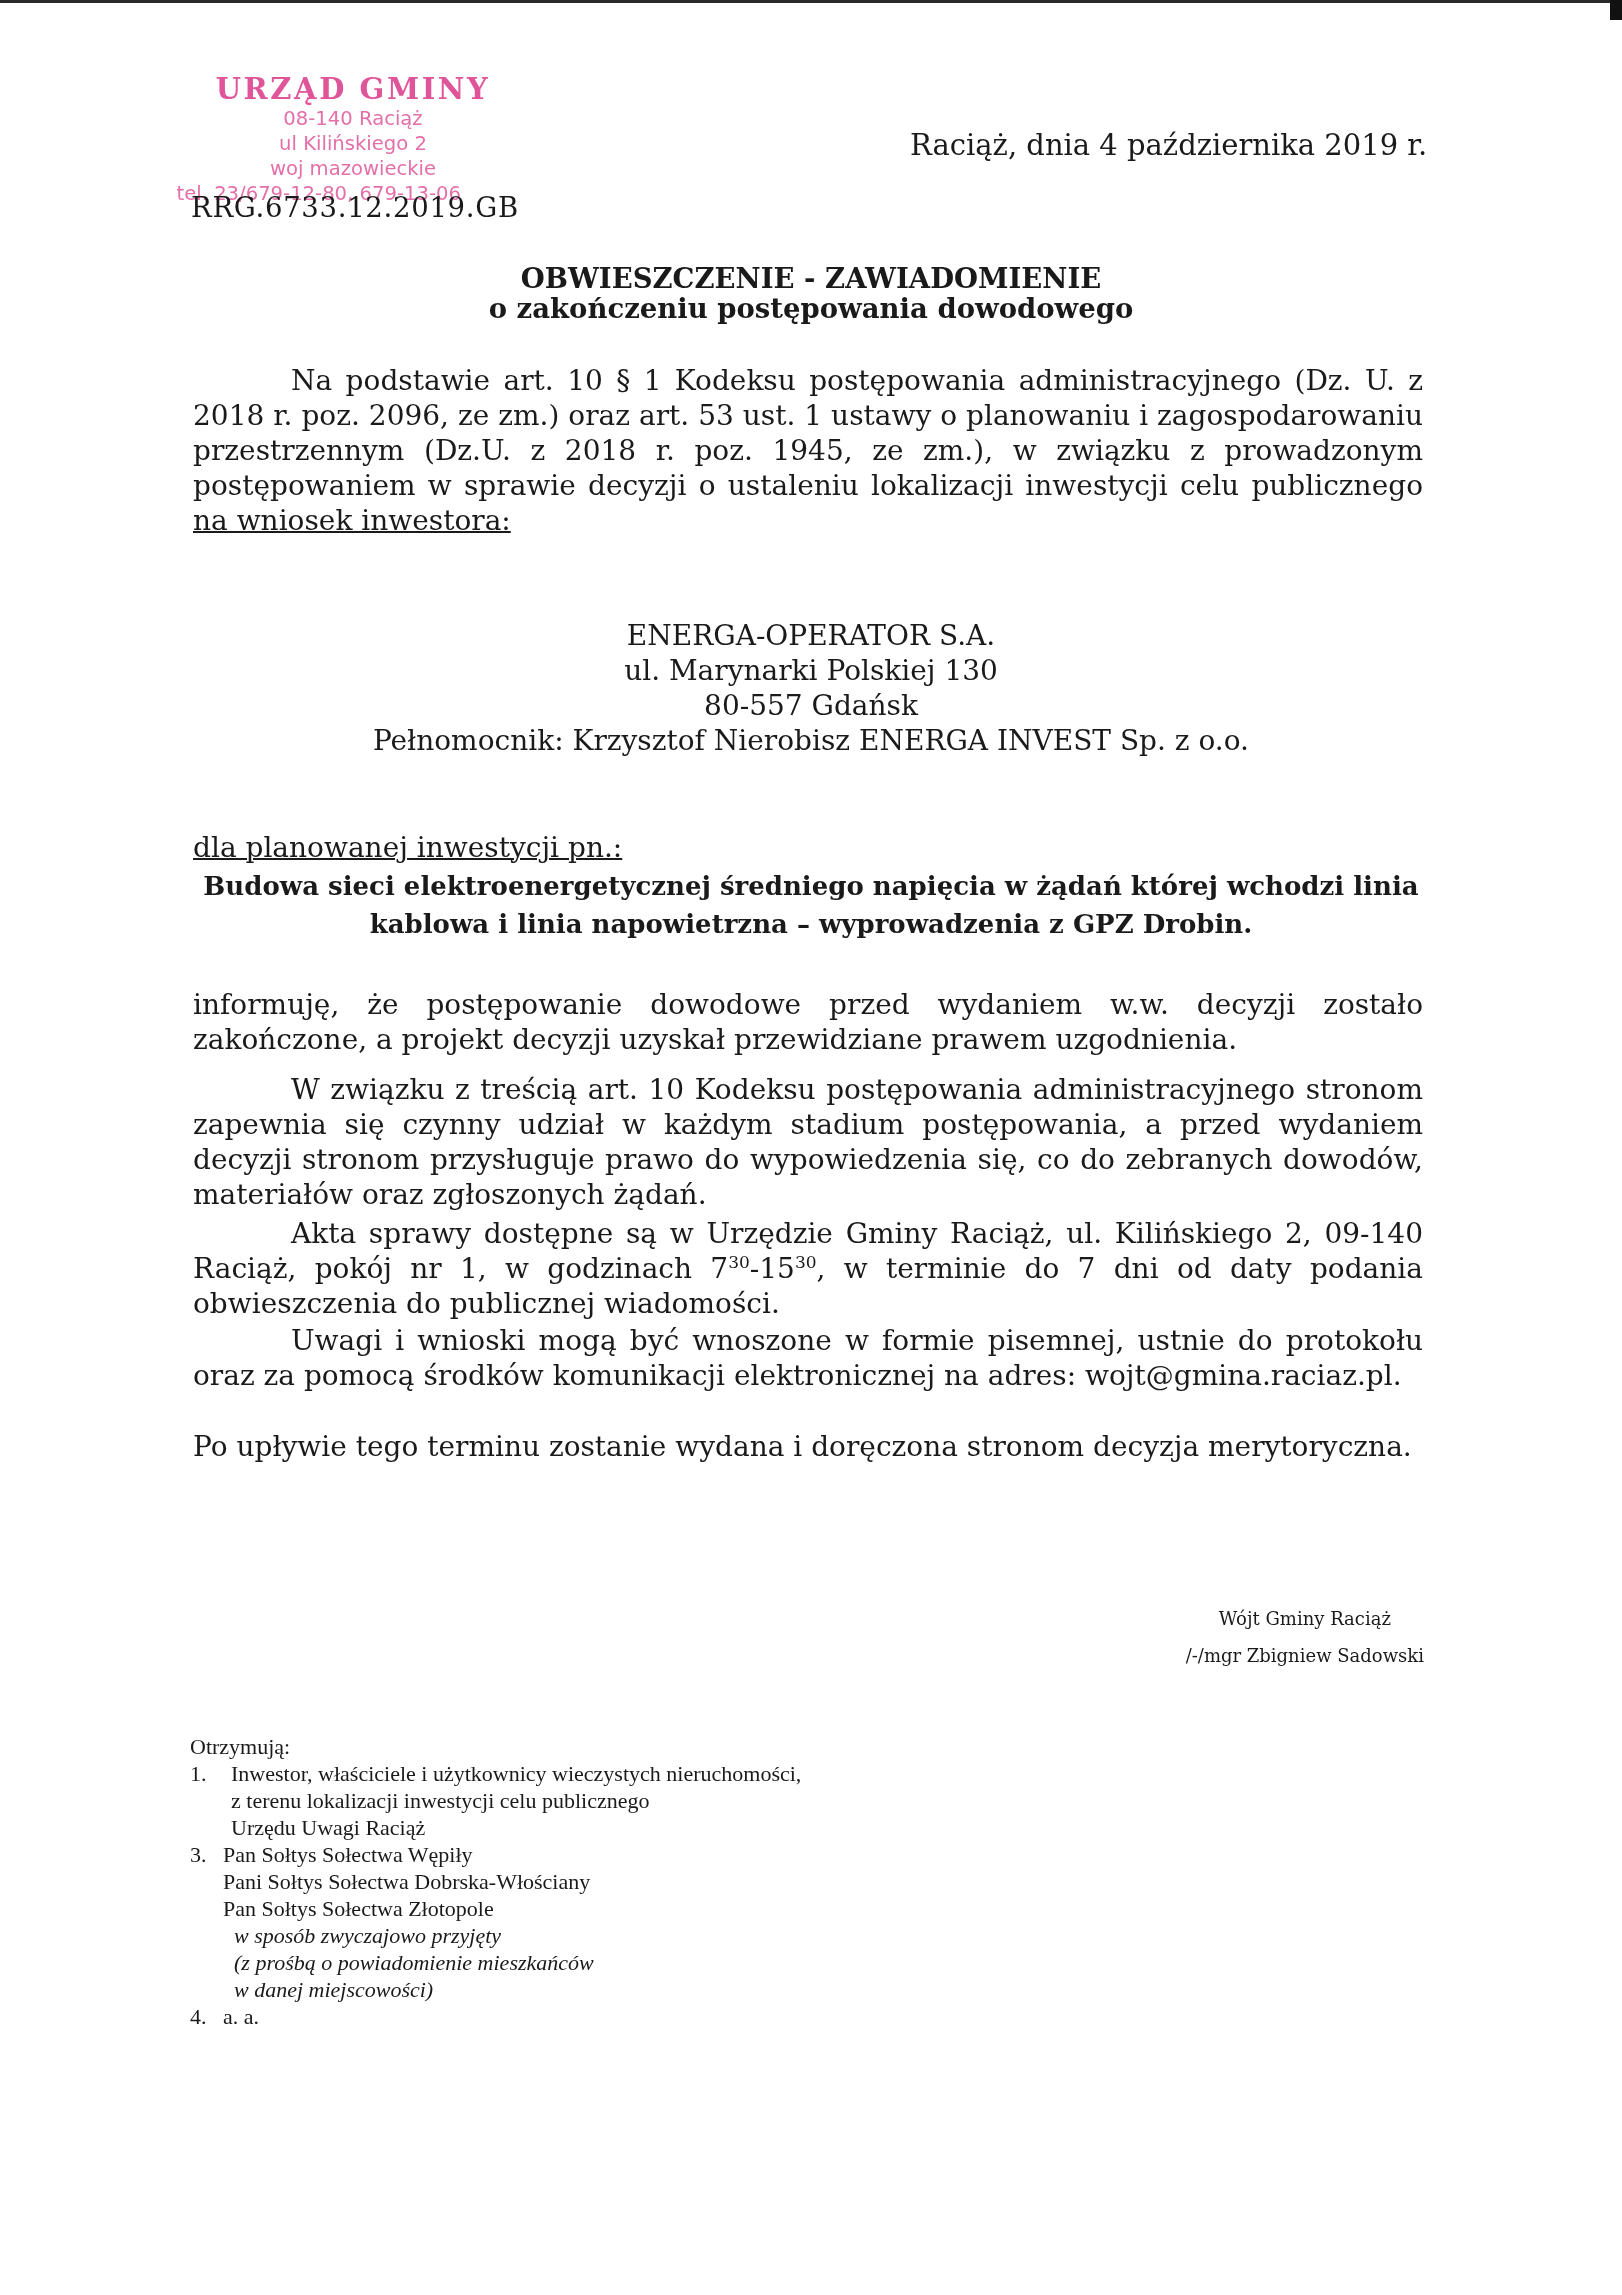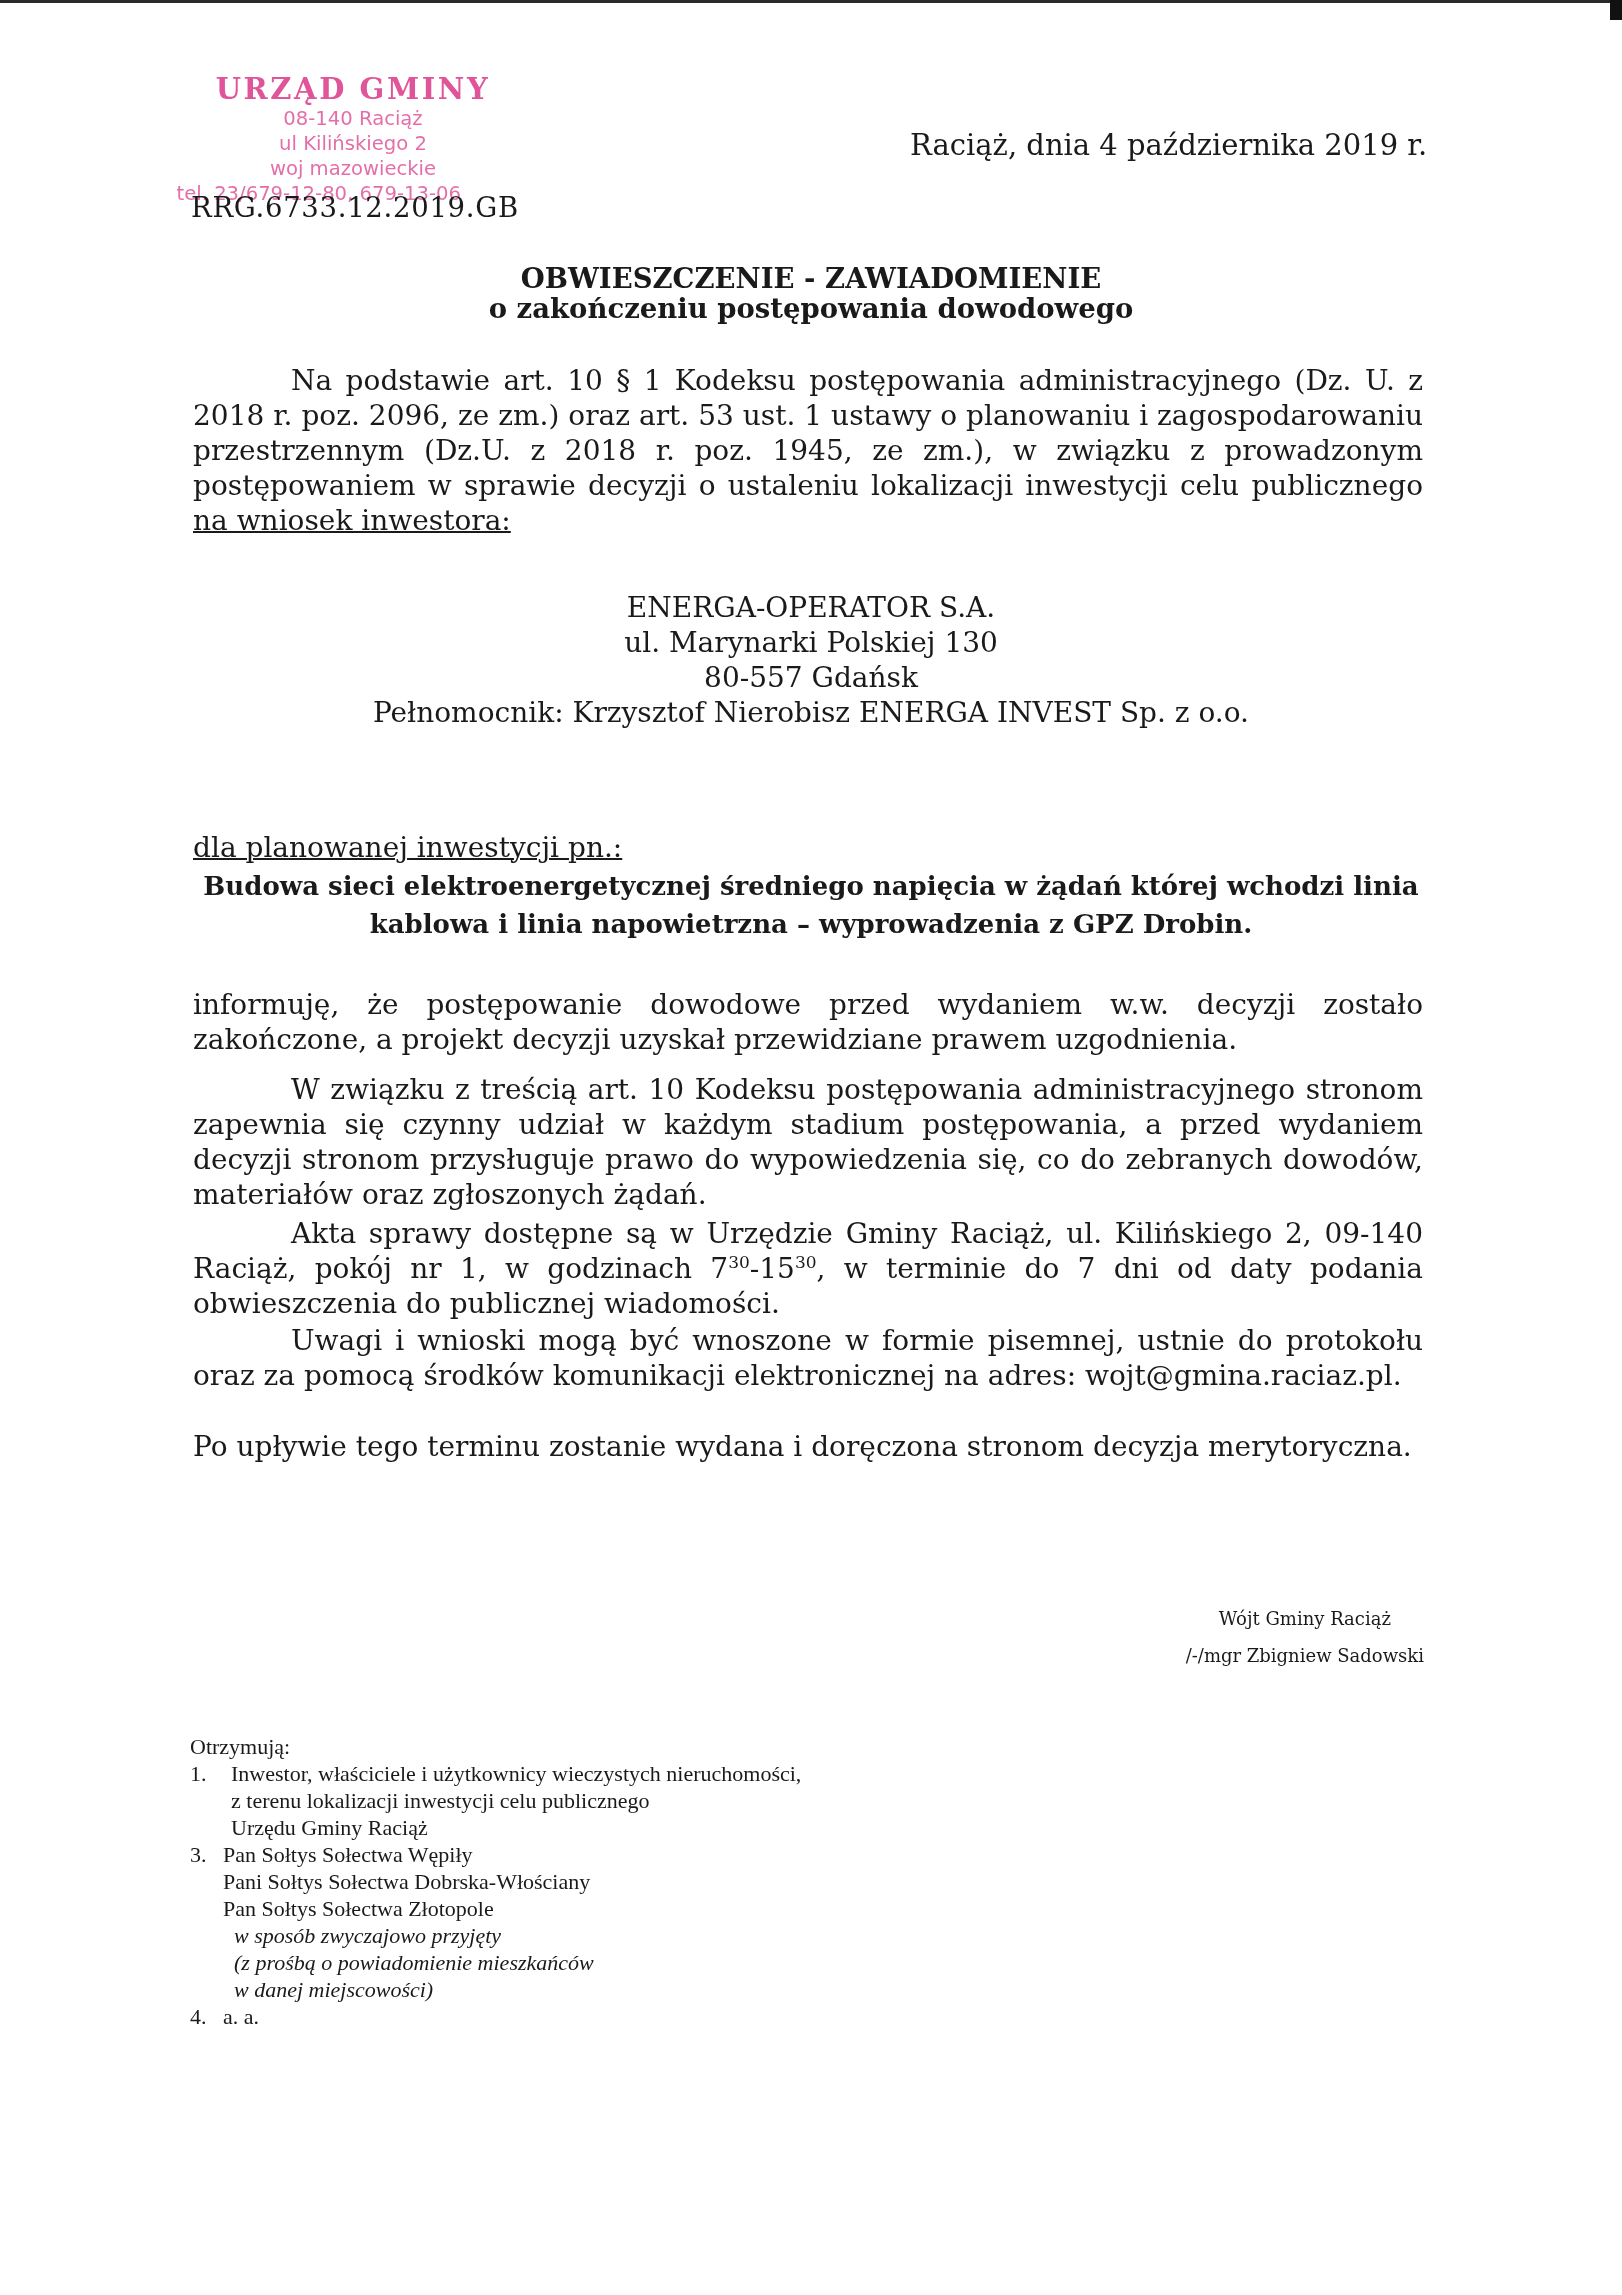--- a/index.html
+++ b/index.html
@@ -59,21 +59,21 @@
 <div class="abs ref">RRG.6733.12.2019.GB</div>
 <div class="abs place-date">Raciąż, dnia 4 października 2019 r.</div>
 
 <div class="abs title t1">OBWIESZCZENIE - ZAWIADOMIENIE</div>
 <div class="abs title t2">o zakończeniu postępowania dowodowego</div>
 
 <div class="para" style="top:363px;">
   <span class="indent"></span><span>Na podstawie art. 10 § 1 Kodeksu postępowania administracyjnego (Dz. U. z 2018 r. poz. 2096, ze zm.) oraz art. 53 ust. 1 ustawy o planowaniu i zagospodarowaniu przestrzennym (Dz.U. z 2018 r. poz. 1945, ze zm.), w związku z prowadzonym postępowaniem w sprawie decyzji o ustaleniu lokalizacji inwestycji celu publicznego </span><span class="u">na wniosek  inwestora:</span>
 </div>
 
-<div class="center-block" style="top:590px;">
+<div class="center-block" style="top:618px;">
   <div>ENERGA-OPERATOR S.A.</div>
   <div>ul. Marynarki Polskiej 130</div>
   <div>80-557 Gdańsk</div>
   <div>Pełnomocnik: Krzysztof Nierobisz ENERGA INVEST Sp. z o.o.</div>
 </div>
 
 <div class="para" style="top:830px;">
   <span class="u">dla planowanej inwestycji pn.:</span>
 </div>
 <div class="invest-title" style="top:868px;">Budowa sieci elektroenergetycznej średniego napięcia w żądań której wchodzi linia</div>
@@ -97,21 +97,21 @@
 
 <div class="sign" style="top:1600px;">
   <div>Wójt Gminy Raciąż</div>
   <div>/-/mgr Zbigniew Sadowski</div>
 </div>
 
 <div class="recv" style="top:1733px;">
   <div class="row">Otrzymują:</div>
   <div class="row"><span class="num">1.</span><span>Inwestor, właściciele i użytkownicy wieczystych nieruchomości,</span></div>
   <div class="row cont">z terenu lokalizacji inwestycji celu publicznego</div>
-  <div class="row cont">Urzędu Gminy Raciąż</div>
+  <div class="row cont">Urzędu Uwagi Raciąż</div>
   <div class="row"><span class="num" style="width:33px">3.</span><span>Pan Sołtys Sołectwa Wępiły</span></div>
   <div class="row cont2">Pani Sołtys Sołectwa Dobrska-Włościany</div>
   <div class="row cont2">Pan Sołtys Sołectwa Złotopole</div>
   <div class="row ital">w sposób zwyczajowo przyjęty</div>
   <div class="row ital">(z prośbą o powiadomienie mieszkańców</div>
   <div class="row ital">w danej miejscowości)</div>
   <div class="row"><span class="num" style="width:33px">4.</span><span>a. a.</span></div>
 </div>
 
 

